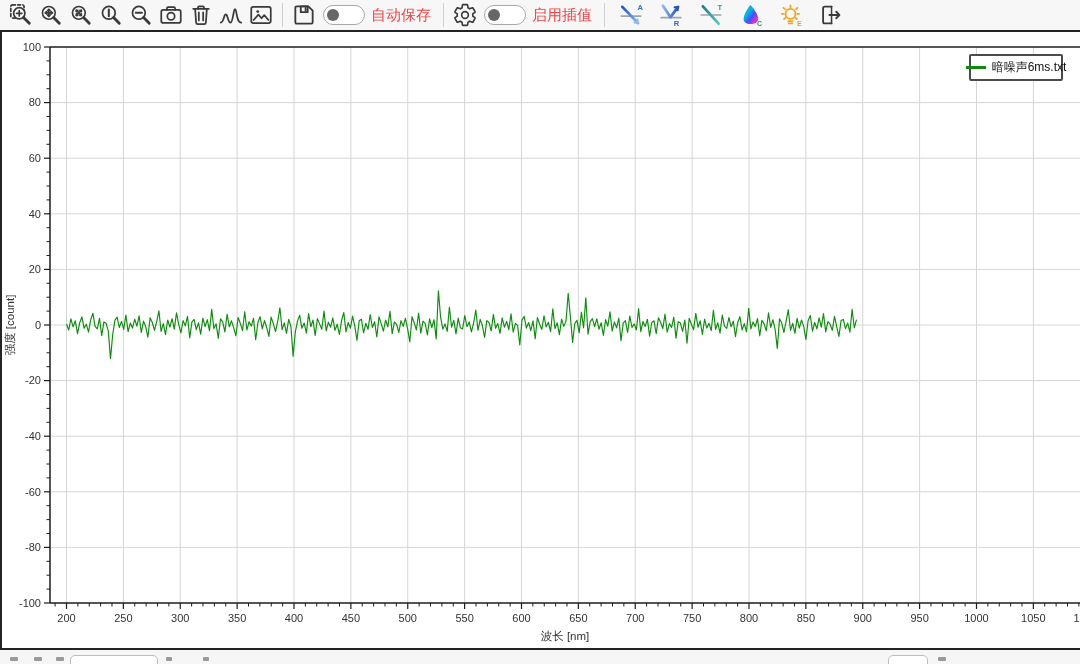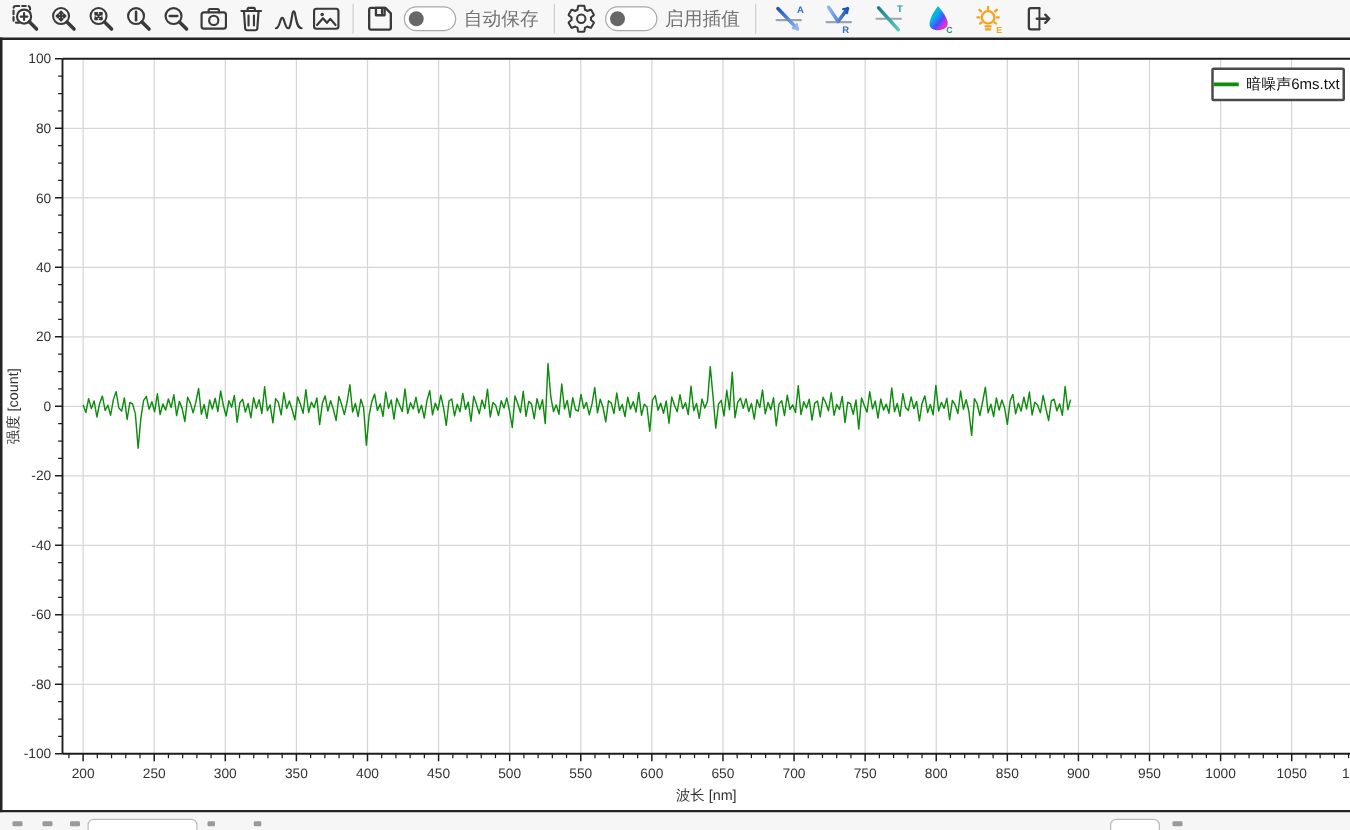--- a/index.html
+++ b/index.html
@@ -6,34 +6,34 @@
   .app{position:relative;width:1080px;height:664px;overflow:hidden;background:#fff;
        font-family:"Liberation Sans", sans-serif;}
 
   
   .toolbar{position:absolute;left:0;top:0;width:1080px;height:30px;background:#f7f7f7;
            display:flex;align-items:center;padding-left:6px;box-sizing:border-box;}
   .tbtn{width:30px;height:28px;display:flex;align-items:center;justify-content:center;
         color:#3a3a3a;flex:0 0 auto;cursor:pointer;}
   .tbtn svg{display:block;}
   .sep{width:1px;height:24px;background:#cfcfcf;margin:0 6px;flex:0 0 auto;}
-  .tlabel{font-size:15px;color:#737373;margin:0 6px 0 2px;white-space:nowrap;}
+  .tlabel{font-size:15px;color:#ef4444;margin:0 6px 0 2px;white-space:nowrap;}
   .toggle{position:relative;width:42px;height:20px;border:1.5px solid #a9a9a9;border-radius:11px;
           background:#fff;margin:0 4px;flex:0 0 auto;cursor:pointer;box-sizing:border-box;}
   .toggle .knob{position:absolute;left:3px;top:2.5px;width:12px;height:12px;border-radius:50%;
                 background:#676767;}
 
   
   .plot-region{position:absolute;left:0;top:30px;width:1080px;height:620px;background:#fff;
                border-top:2px solid #242424;border-left:2px solid #242424;
                border-bottom:2px solid #242424;box-sizing:border-box;}
   #plot-svg{position:absolute;left:0;top:0;}
-  .legend{position:absolute;left:967px;top:22px;width:107px;height:27px;background:#fff;
+  .legend{position:absolute;left:967px;top:22px;width:94px;height:27px;background:#fff;
           border:2px solid #4b4b4b;border-radius:2px;display:flex;align-items:center;
-          gap:6px;box-sizing:border-box;}
+          justify-content:center;gap:6px;box-sizing:border-box;}
   .legend .swatch{width:20px;height:3px;background:#0d8c0d;flex:0 0 auto;}
   .legend .ltext{font-size:12px;color:#111;white-space:nowrap;}
 
   
   .statusbar{position:absolute;left:0;top:650px;width:1080px;height:14px;background:#f6f6f6;}
   .cut-box{position:absolute;top:5px;height:22px;background:#fff;border:1px solid #bdbdbd;
            border-radius:5px;box-sizing:border-box;}
   .cut-mark{position:absolute;top:7px;height:4px;background:#9a9a9a;border-radius:1px;}
 </style>
 </head>

